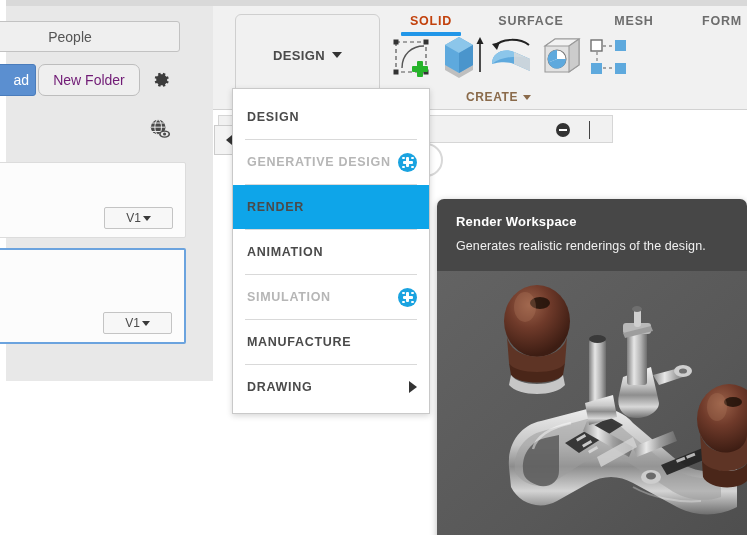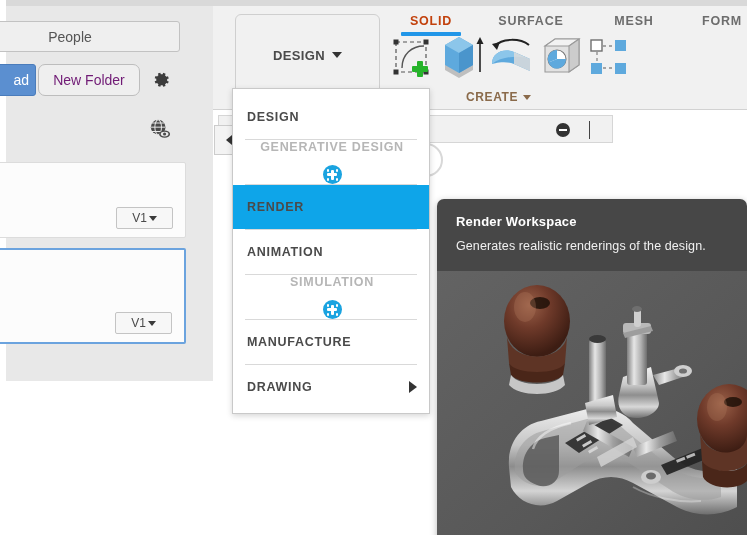--- a/index.html
+++ b/index.html
@@ -56,21 +56,21 @@
     border: 1px solid #dcdcdc;
     border-radius: 2px;
   }
   #file-card-1 { top: 162px; height: 76px; }
   #file-card-2 { top: 248px; height: 96px; border: 2px solid #6ba3de; }
   .version-badge {
     position: absolute; right: 12px; bottom: 8px;
     min-width: 36px; height: 22px;
     background: #f7f7f7; border: 1px solid #c4c4c4; border-radius: 2px;
     display: flex; align-items: center; justify-content: center; gap: 2px;
-    padding: 0 15px;
+    padding: 0 21px;
     font-size: 12px; color: #4a4a4a;
   }
   .vb-caret { width:0;height:0;border-left:4px solid transparent;border-right:4px solid transparent;border-top:5px solid #3a3a3a; }
 
   
   #app-area {
     position: absolute; left: 213px; top: 0; width: 534px; height: 535px;
     background: #ffffff;
   }
   #app-top-strip {
@@ -150,21 +150,21 @@
     z-index: 40;
     padding: 6px 0 4px 0;
   }
   .menu-item {
     position: relative; height: 44px;
     display: flex; align-items: center;
     padding: 0 12px 0 14px;
     font-size: 12.5px; font-weight: bold; letter-spacing: .7px;
     color: #4a4a4a;
   }
-  .menu-item.disabled { color: #b6b6b6; flex-direction: column; }
+  .menu-item.disabled { color: #b6b6b6; }
   .menu-item.highlight { background: #0ea5e9; }
   .menu-item .mi-label { flex: 1; }
   .menu-sep { height: 1px; background: #d9d9d9; margin: 0 12px; }
   .badge-premium {
     width: 19px; height: 19px; border-radius: 50%;
     background: #1aa3e0; position: relative; flex: none;
   }
   .badge-premium::before, .badge-premium::after {
     content:''; position:absolute; background:#fff; border-radius:1px;
   }

